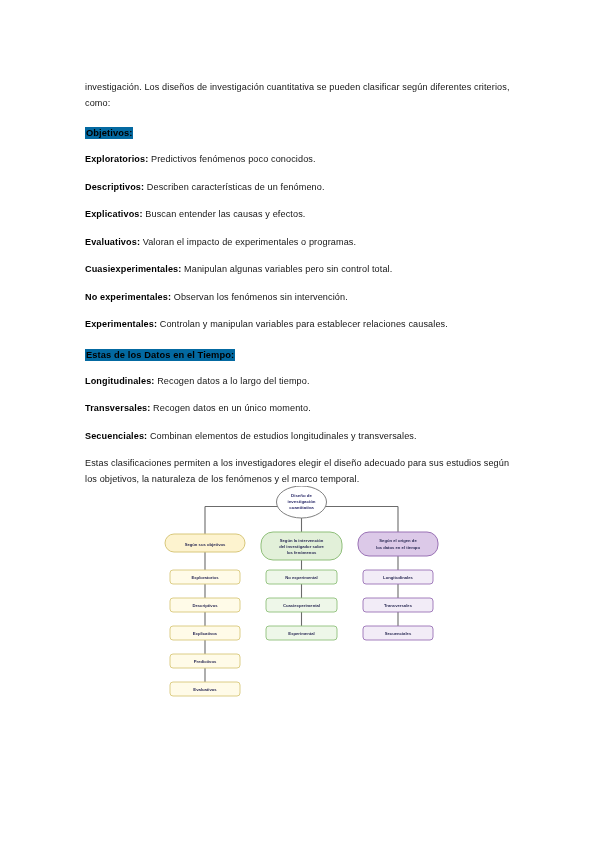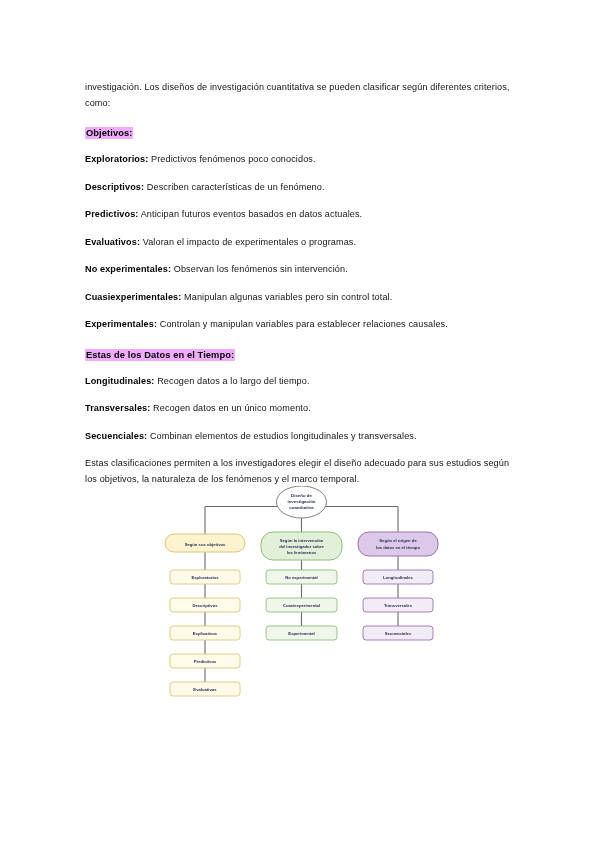--- a/index.html
+++ b/index.html
@@ -42,21 +42,21 @@
   .term {
     font-weight: bold;
     color: #000000;
   }
   .heading-row {
     margin: 0 0 11px 0;
     line-height: 15px;
   }
   .hl {
     display: inline;
-    background: #f0abfc;
+    background: #0369a1;
     font-weight: bold;
     font-size: 9.3px;
     color: #000000;
     padding: 1px 1px 1px 1px;
     letter-spacing: 0.1px;
   }
   .closing {
     margin-top: 14px;
     line-height: 16px;
   }
@@ -95,27 +95,27 @@
 <div class="page">
 
   <div class="content">
 
     <p class="para lead">investigación. Los diseños de investigación cuantitativa se pueden clasificar según diferentes criterios, como:</p>
 
     <div>
       <p class="heading-row"><span class="hl">Objetivos:</span></p>
       <p class="para"><span class="term">Exploratorios</span><span class="term">:</span><span> Predictivos fenómenos poco conocidos.</span></p>
       <p class="para"><span class="term">Descriptivos</span><span class="term">:</span><span> Describen características de un fenómeno.</span></p>
-      <p class="para"><span class="term">Predictivos</span><span class="term">:</span><span> Anticipan futuros eventos basados en datos actuales.</span></p>
+      <p class="para"><span class="term">Explicativos</span><span class="term">:</span><span> Buscan entender las causas y efectos.</span></p>
       <p class="para"><span class="term">Evaluativos</span><span class="term">:</span><span> Valoran el impacto de experimentales o programas.</span></p>
     </div>
 
     <div>
+      <p class="para"><span class="term">Cuasiexperimentales</span><span class="term">:</span><span> Manipulan algunas variables pero sin control total.</span></p>
       <p class="para"><span class="term">No experimentales</span><span class="term">:</span><span> Observan los fenómenos sin intervención.</span></p>
-      <p class="para"><span class="term">Cuasiexperimentales</span><span class="term">:</span><span> Manipulan algunas variables pero sin control total.</span></p>
       <p class="para"><span class="term">Experimentales</span><span class="term">:</span><span> Controlan y manipulan variables para establecer relaciones causales.</span></p>
     </div>
 
     <div>
       <p class="heading-row"><span class="hl">Estas de los Datos en el Tiempo:</span></p>
       <p class="para"><span class="term">Longitudinales</span><span class="term">:</span><span> Recogen datos a lo largo del tiempo.</span></p>
       <p class="para"><span class="term">Transversales</span><span class="term">:</span><span> Recogen datos en un único momento.</span></p>
       <p class="para"><span class="term">Secuenciales</span><span class="term">:</span><span> Combinan elementos de estudios longitudinales y transversales.</span></p>
     </div>
 

